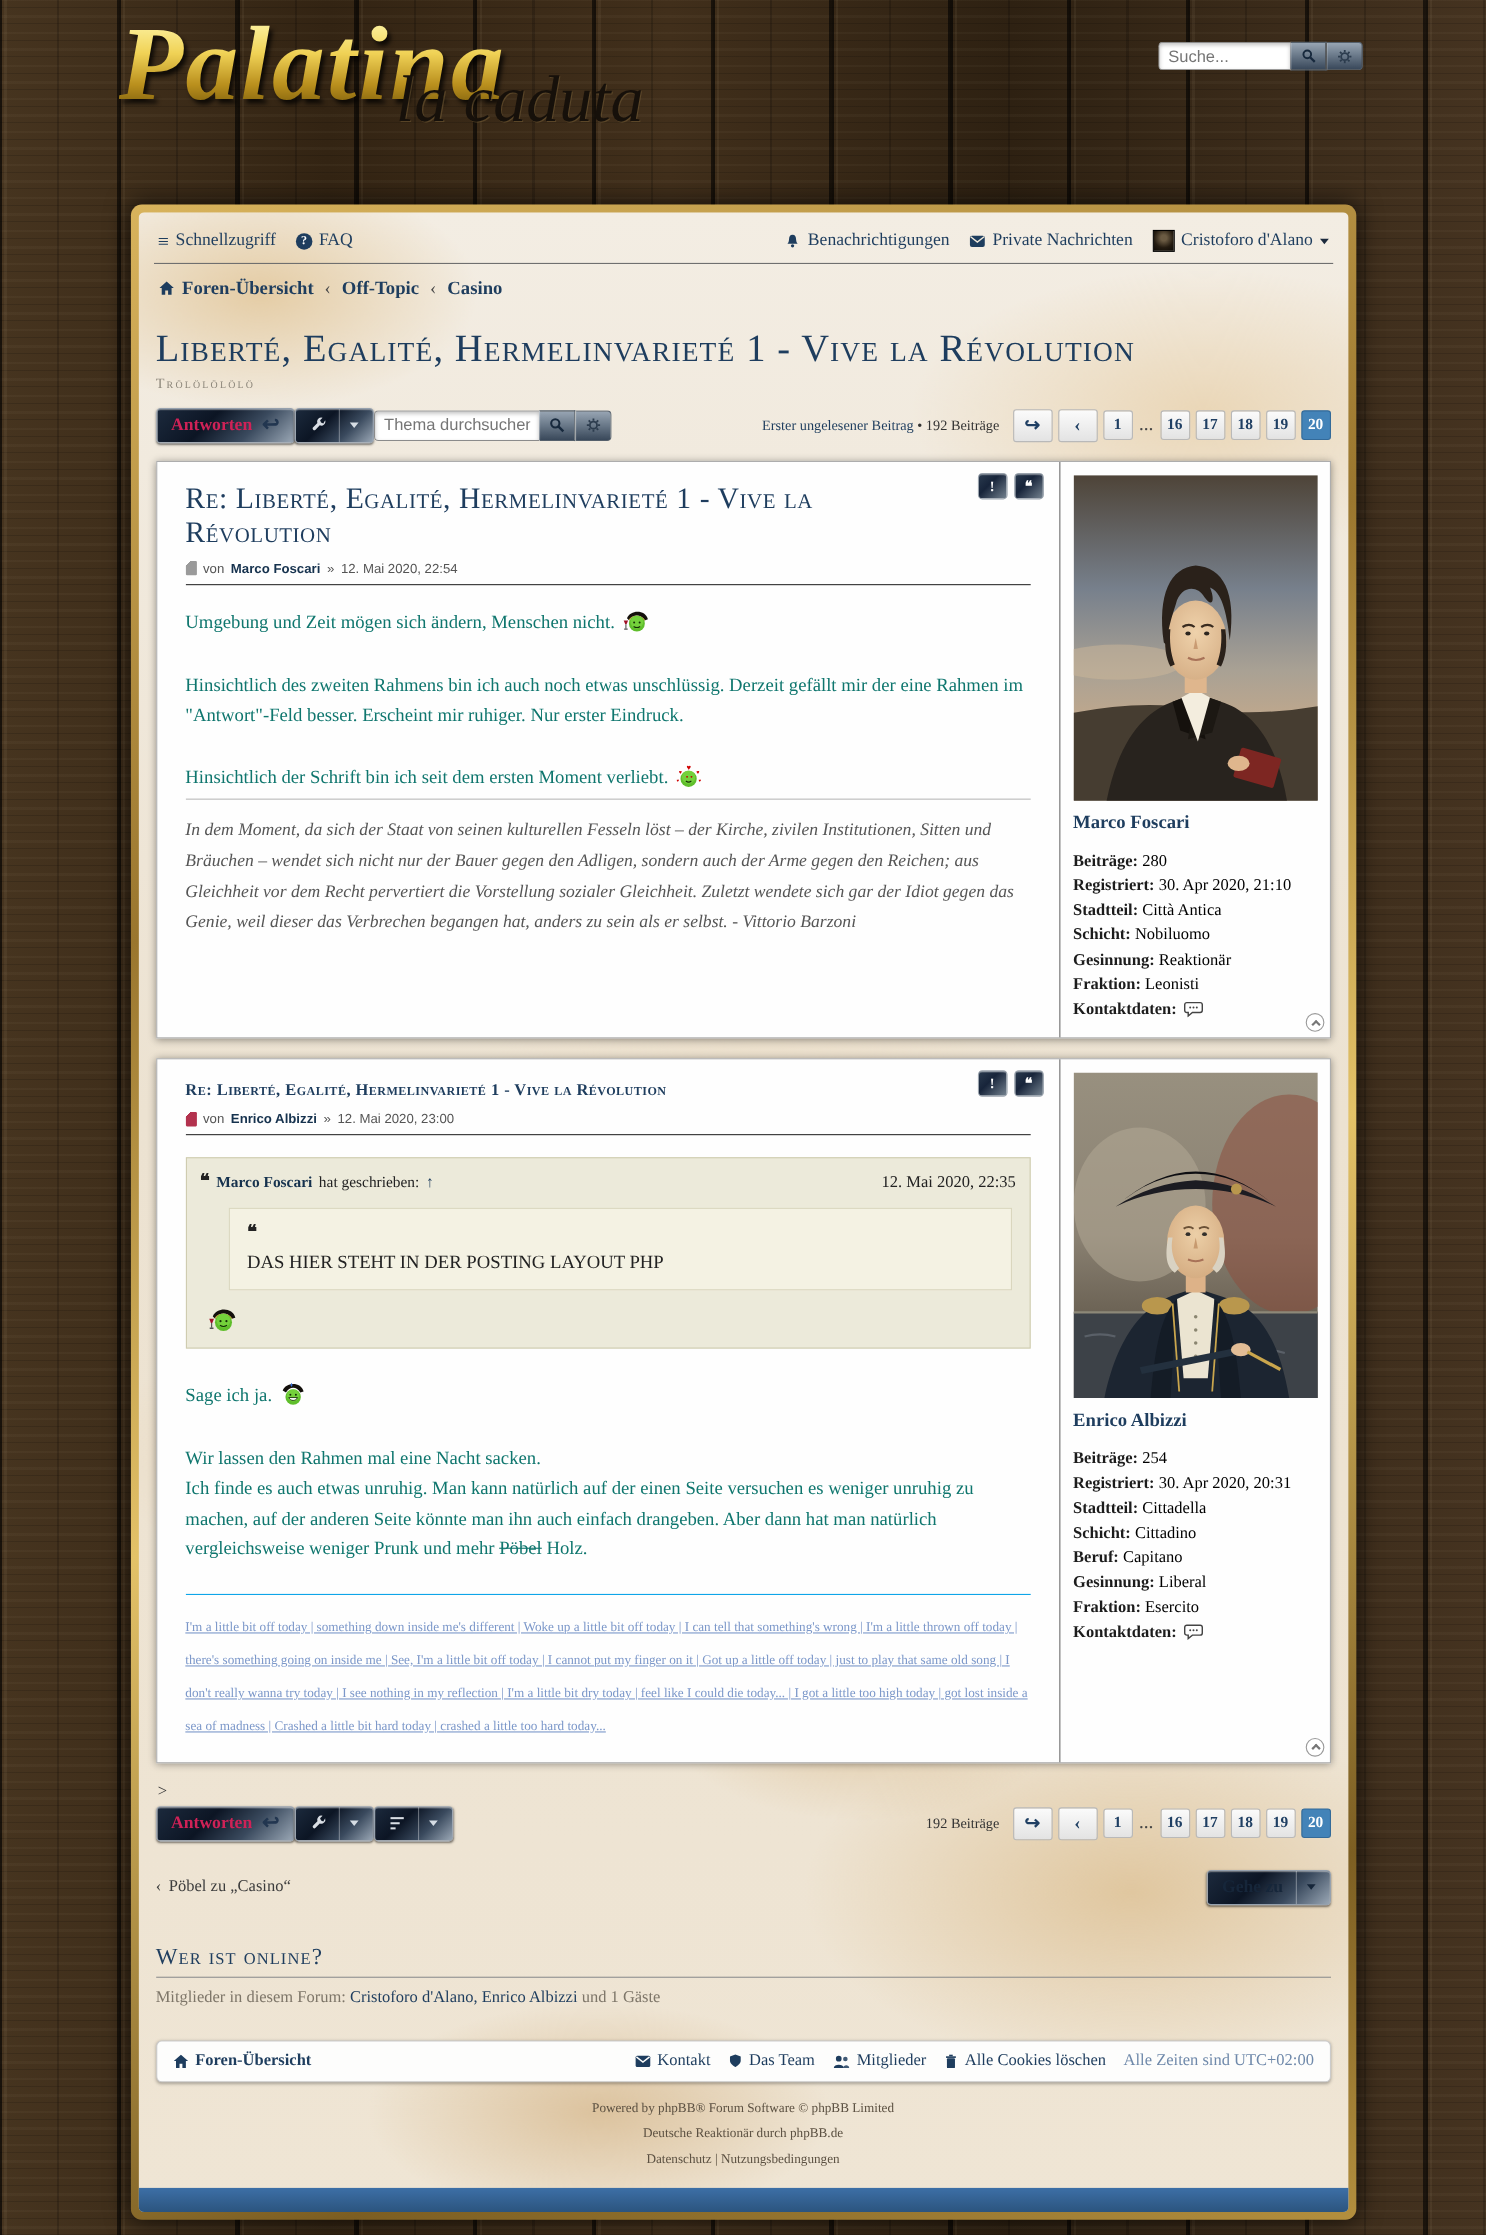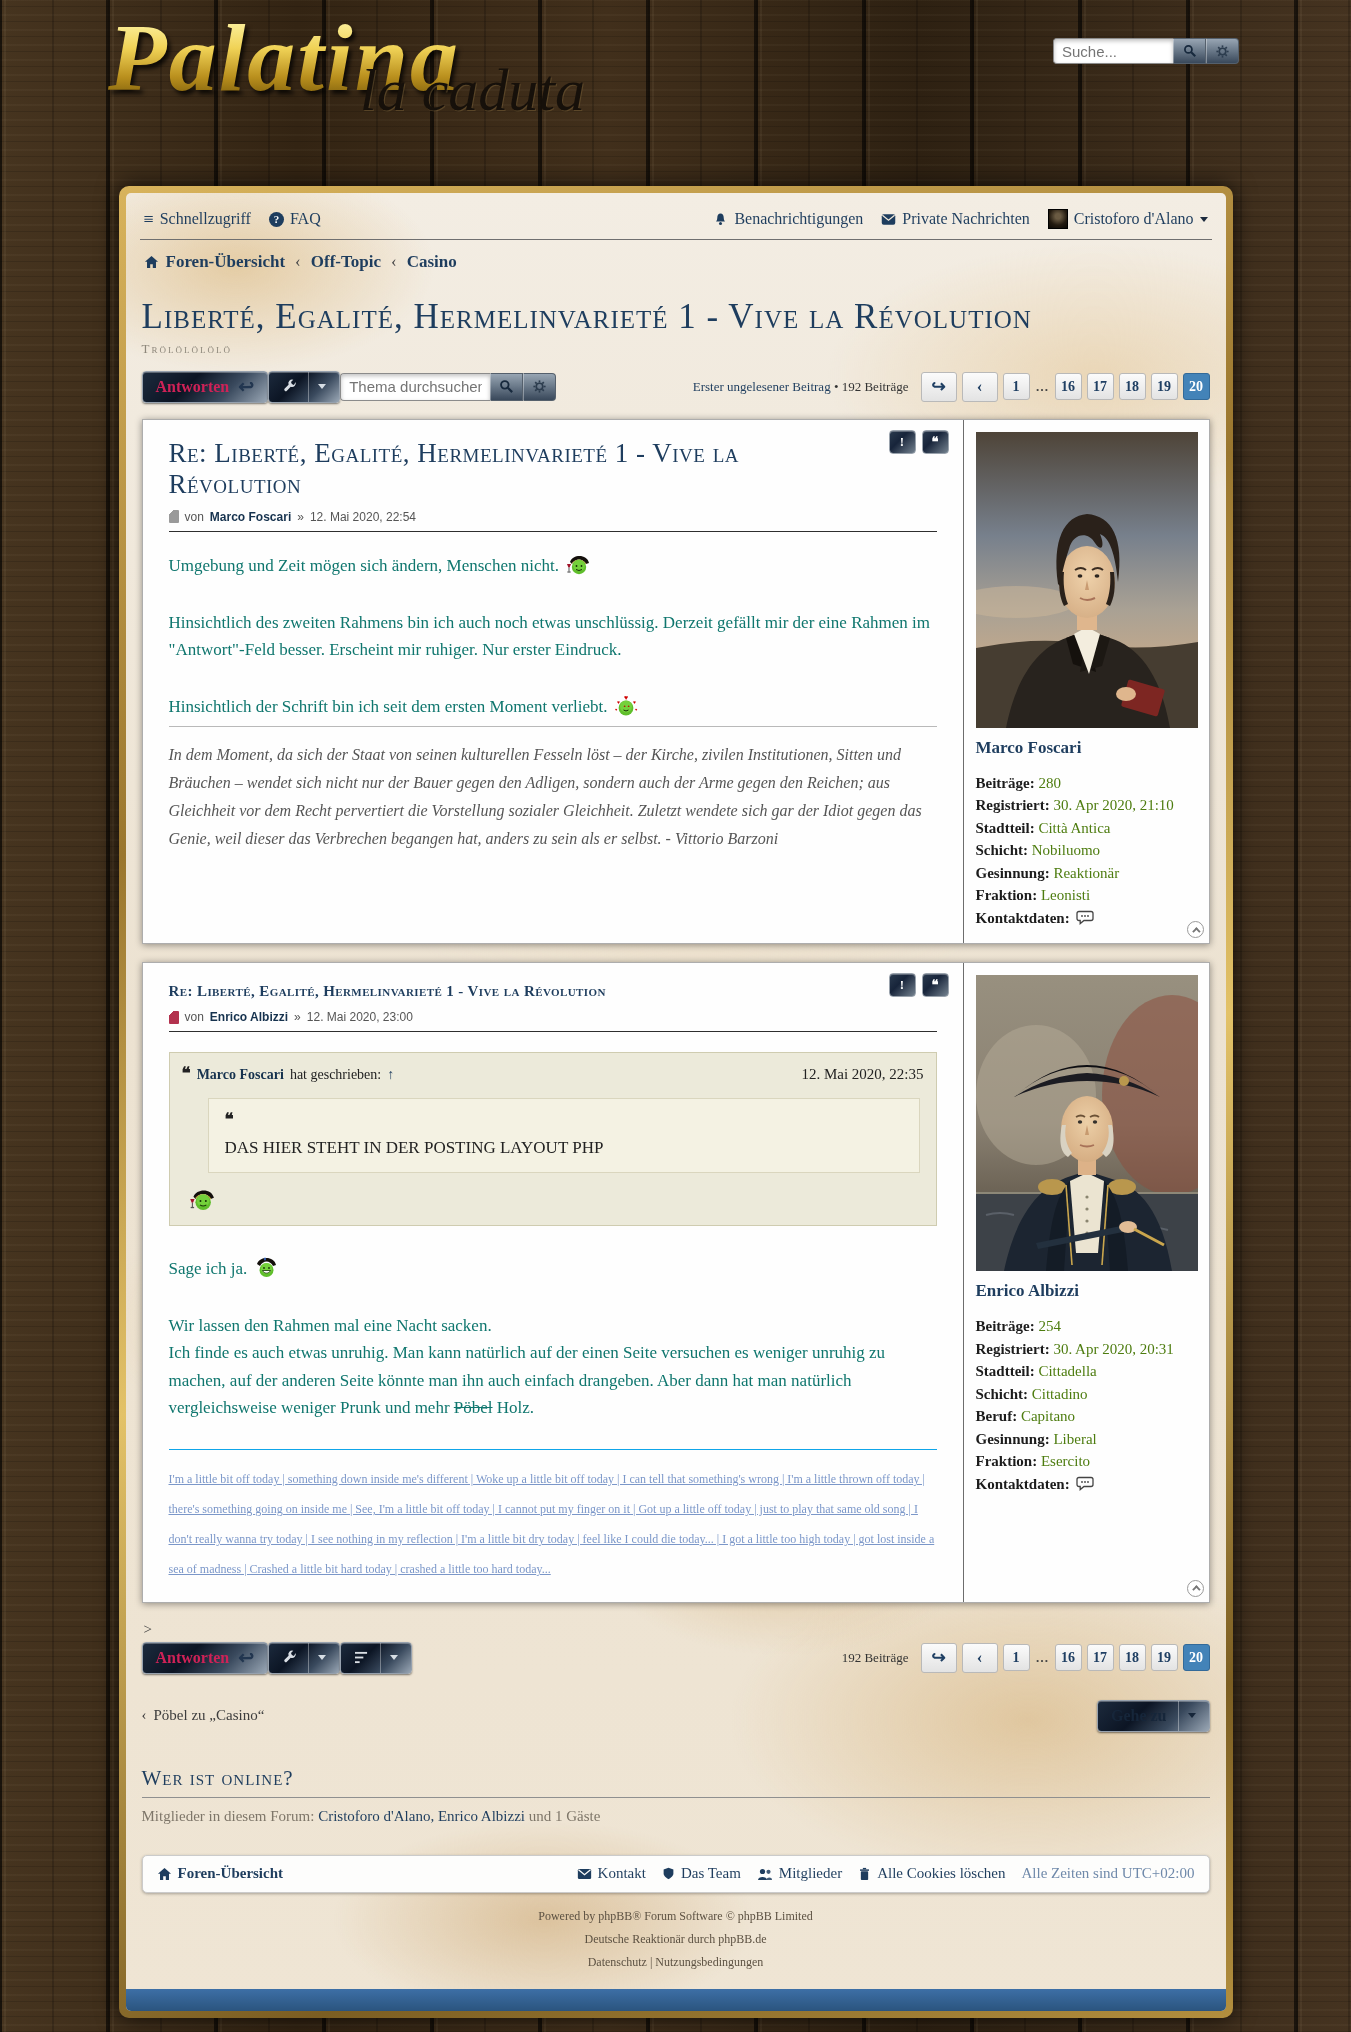--- a/index.html
+++ b/index.html
@@ -142,21 +142,21 @@
   .qdate { font-size:15px; color:#222; }
   .inner-quote { background:#f4f2e3; border:1px solid #dad6be; margin:0 4px 14px 26px; padding:10px 16px 14px; }
   .inner-quote .qmark { display:block; margin-bottom:8px; }
   .inner-text { font:17px "Liberation Serif", serif; color:#222; }
 
   .post-profile { flex:0 0 246px; border-left:1px solid #6d6d6d; padding:12px 10px 14px 12px; }
   .portrait { display:block; width:222px; height:296px; cursor:pointer; }
   .profile-name { display:block; margin:10px 0 14px; font:bold 17px "Liberation Serif", serif; color:#1e3d5e; cursor:pointer; }
   .profile-row { font:15px/1.5 "Liberation Serif", serif; }
   .plabel { font-weight:bold; color:#1c1c1c; }
-  .pvalue { color:#4d7c0f; }
+  .pvalue { color:#000000; }
   .contact-row { display:flex; align-items:center; gap:6px; }
   .bubble-icon { cursor:pointer; display:inline-flex; }
   .collapse-btn { position:absolute; right:5px; bottom:5px; width:17px; height:17px; border-radius:50%;
     border:1px solid #9a9a9a; background:#fff; cursor:pointer; padding:0;
     display:flex; align-items:center; justify-content:center; }
   .chev-up { width:6px; height:6px; border:solid #777; border-width:2px 2px 0 0; transform:rotate(-45deg) translateY(2px); }
 
   
   .quick-char { font:15px "Liberation Serif", serif; color:#3f3f3f; margin:0 0 4px 4px; }
   .bottom-bar { display:flex; justify-content:space-between; align-items:center; margin:0 2px 26px; }

